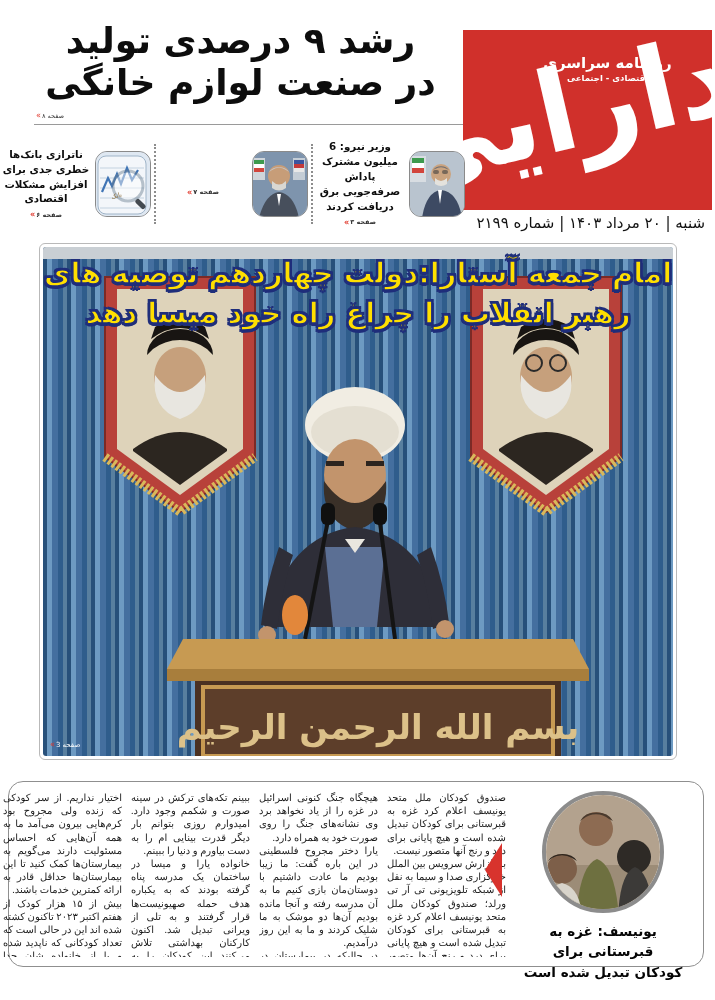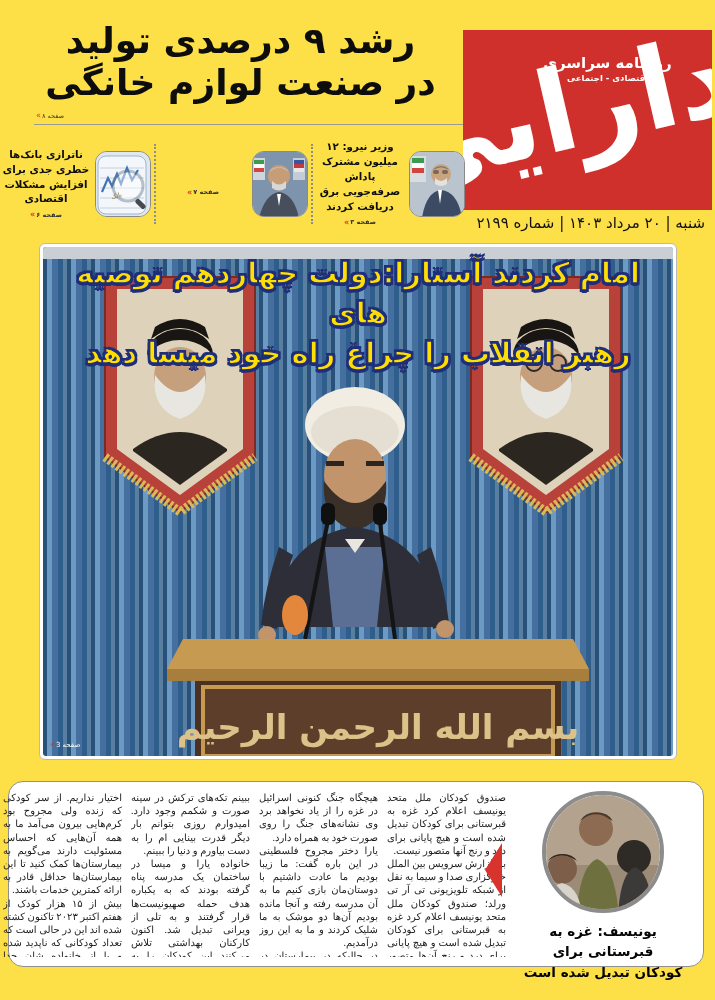--- a/index.html
+++ b/index.html
@@ -1,17 +1,17 @@
 <!DOCTYPE html>
 <html dir="rtl" lang="fa"><head>
 <meta charset="utf-8">
 <style>
   * { box-sizing: border-box; margin: 0; padding: 0; }
   body { background:#e9e9e9; font-family:"DejaVu Sans", sans-serif; }
-  .page { position:relative; width:715px; height:1000px; background:#fde047; margin:0 auto; overflow:hidden; }
+  .page { position:relative; width:715px; height:1000px; background:#ffffff; margin:0 auto; overflow:hidden; }
 
   
   .lead-headline { position:absolute; left:18px; top:20px; width:445px; text-align:center; color:#0d0d0d; font-weight:bold; line-height:1.18; font-size:36px; letter-spacing:-1px; }
   .lead-pref { position:absolute; left:36px; top:110px; font-size:7px; color:#555; }
   .lead-rule { position:absolute; left:34px; top:124px; width:432px; height:1px; background:#9a9a9a; }
 
   
   .masthead { position:absolute; left:463px; top:30px; width:249px; height:180px; background:#d0302b; overflow:hidden; color:#fff; }
   .masthead .tag1 { margin-top:24px; text-align:center; font-size:15px; font-weight:bold; padding-left:40px; }
   .masthead .tag2 { text-align:center; font-size:8.5px; font-weight:bold; padding-left:40px; margin-top:1px; }
@@ -80,21 +80,21 @@
           <circle cx="33" cy="22" r="10" fill="#caa37f"></circle>
           <path d="M25 18 a9 7 0 0 1 16 0 l-2 -1 a12 12 0 0 0 -12 0 z" fill="#6f6f72"></path>
           <path d="M27 26 q6 6 12 0 v6 q-6 4 -12 0 z" fill="#e4e2dd"></path>
           <rect x="25" y="18" width="6" height="4" rx="2" fill="#554f48" opacity="0.7"></rect>
             <rect x="34" y="18" width="6" height="4" rx="2" fill="#554f48" opacity="0.7"></rect>
           <path d="M14 66 q4 -26 19 -28 q17 2 21 28 z" fill="#3d4a63"></path>
           <path d="M30 38 l4 0 l-2 14 z" fill="#ffffff"></path>
         </svg>
       </div>
       <div class="strip-text">
-        <span>وزیر نیرو: ۱۲ میلیون مشترک پاداش صرفه‌جویی برق دریافت کردند</span><br>
+        <span>وزیر نیرو: 6 میلیون مشترک پاداش صرفه‌جویی برق دریافت کردند</span><br>
         <span class="pref">
           <span class="chev">«</span>
           <span>صفحه ۳</span>
         </span>
       </div>
     </div>
 
     <div class="strip-divider"></div>
 
     <div class="strip-item">
@@ -212,21 +212,21 @@
         <g>
           <path d="M140 392 h390 l16 30 h-422 z" fill="#c79a52"></path>
           <path d="M124 422 h422 v12 h-422 z" fill="#a87e3c"></path>
           <rect x="152" y="434" width="366" height="75" fill="#4a3122"></rect>
           <rect x="160" y="440" width="350" height="69" fill="#5d3e2a" stroke="#c79a52" stroke-width="4"></rect>
           <text x="335" y="492" text-anchor="middle" font-size="34" font-weight="bold" fill="#dcc189" font-family="DejaVu Sans, sans-serif">بسم الله الرحمن الرحیم</text>
         </g>
       </svg>
 
       <div class="overlay-headline">
-        <div>امام کردند آستارا:دولت چهاردهم توصیه های</div>
+        <div>امام جمعه آستارا:دولت چهاردهم توصیه های</div>
         <div>رهبر انقلاب را چراغ راه خود میسا دهد</div>
       </div>
 
       <div class="photo-pref">
         <span class="chev">«</span>
         <span>صفحه 3</span>
       </div>
     </div>
   </div>
 

